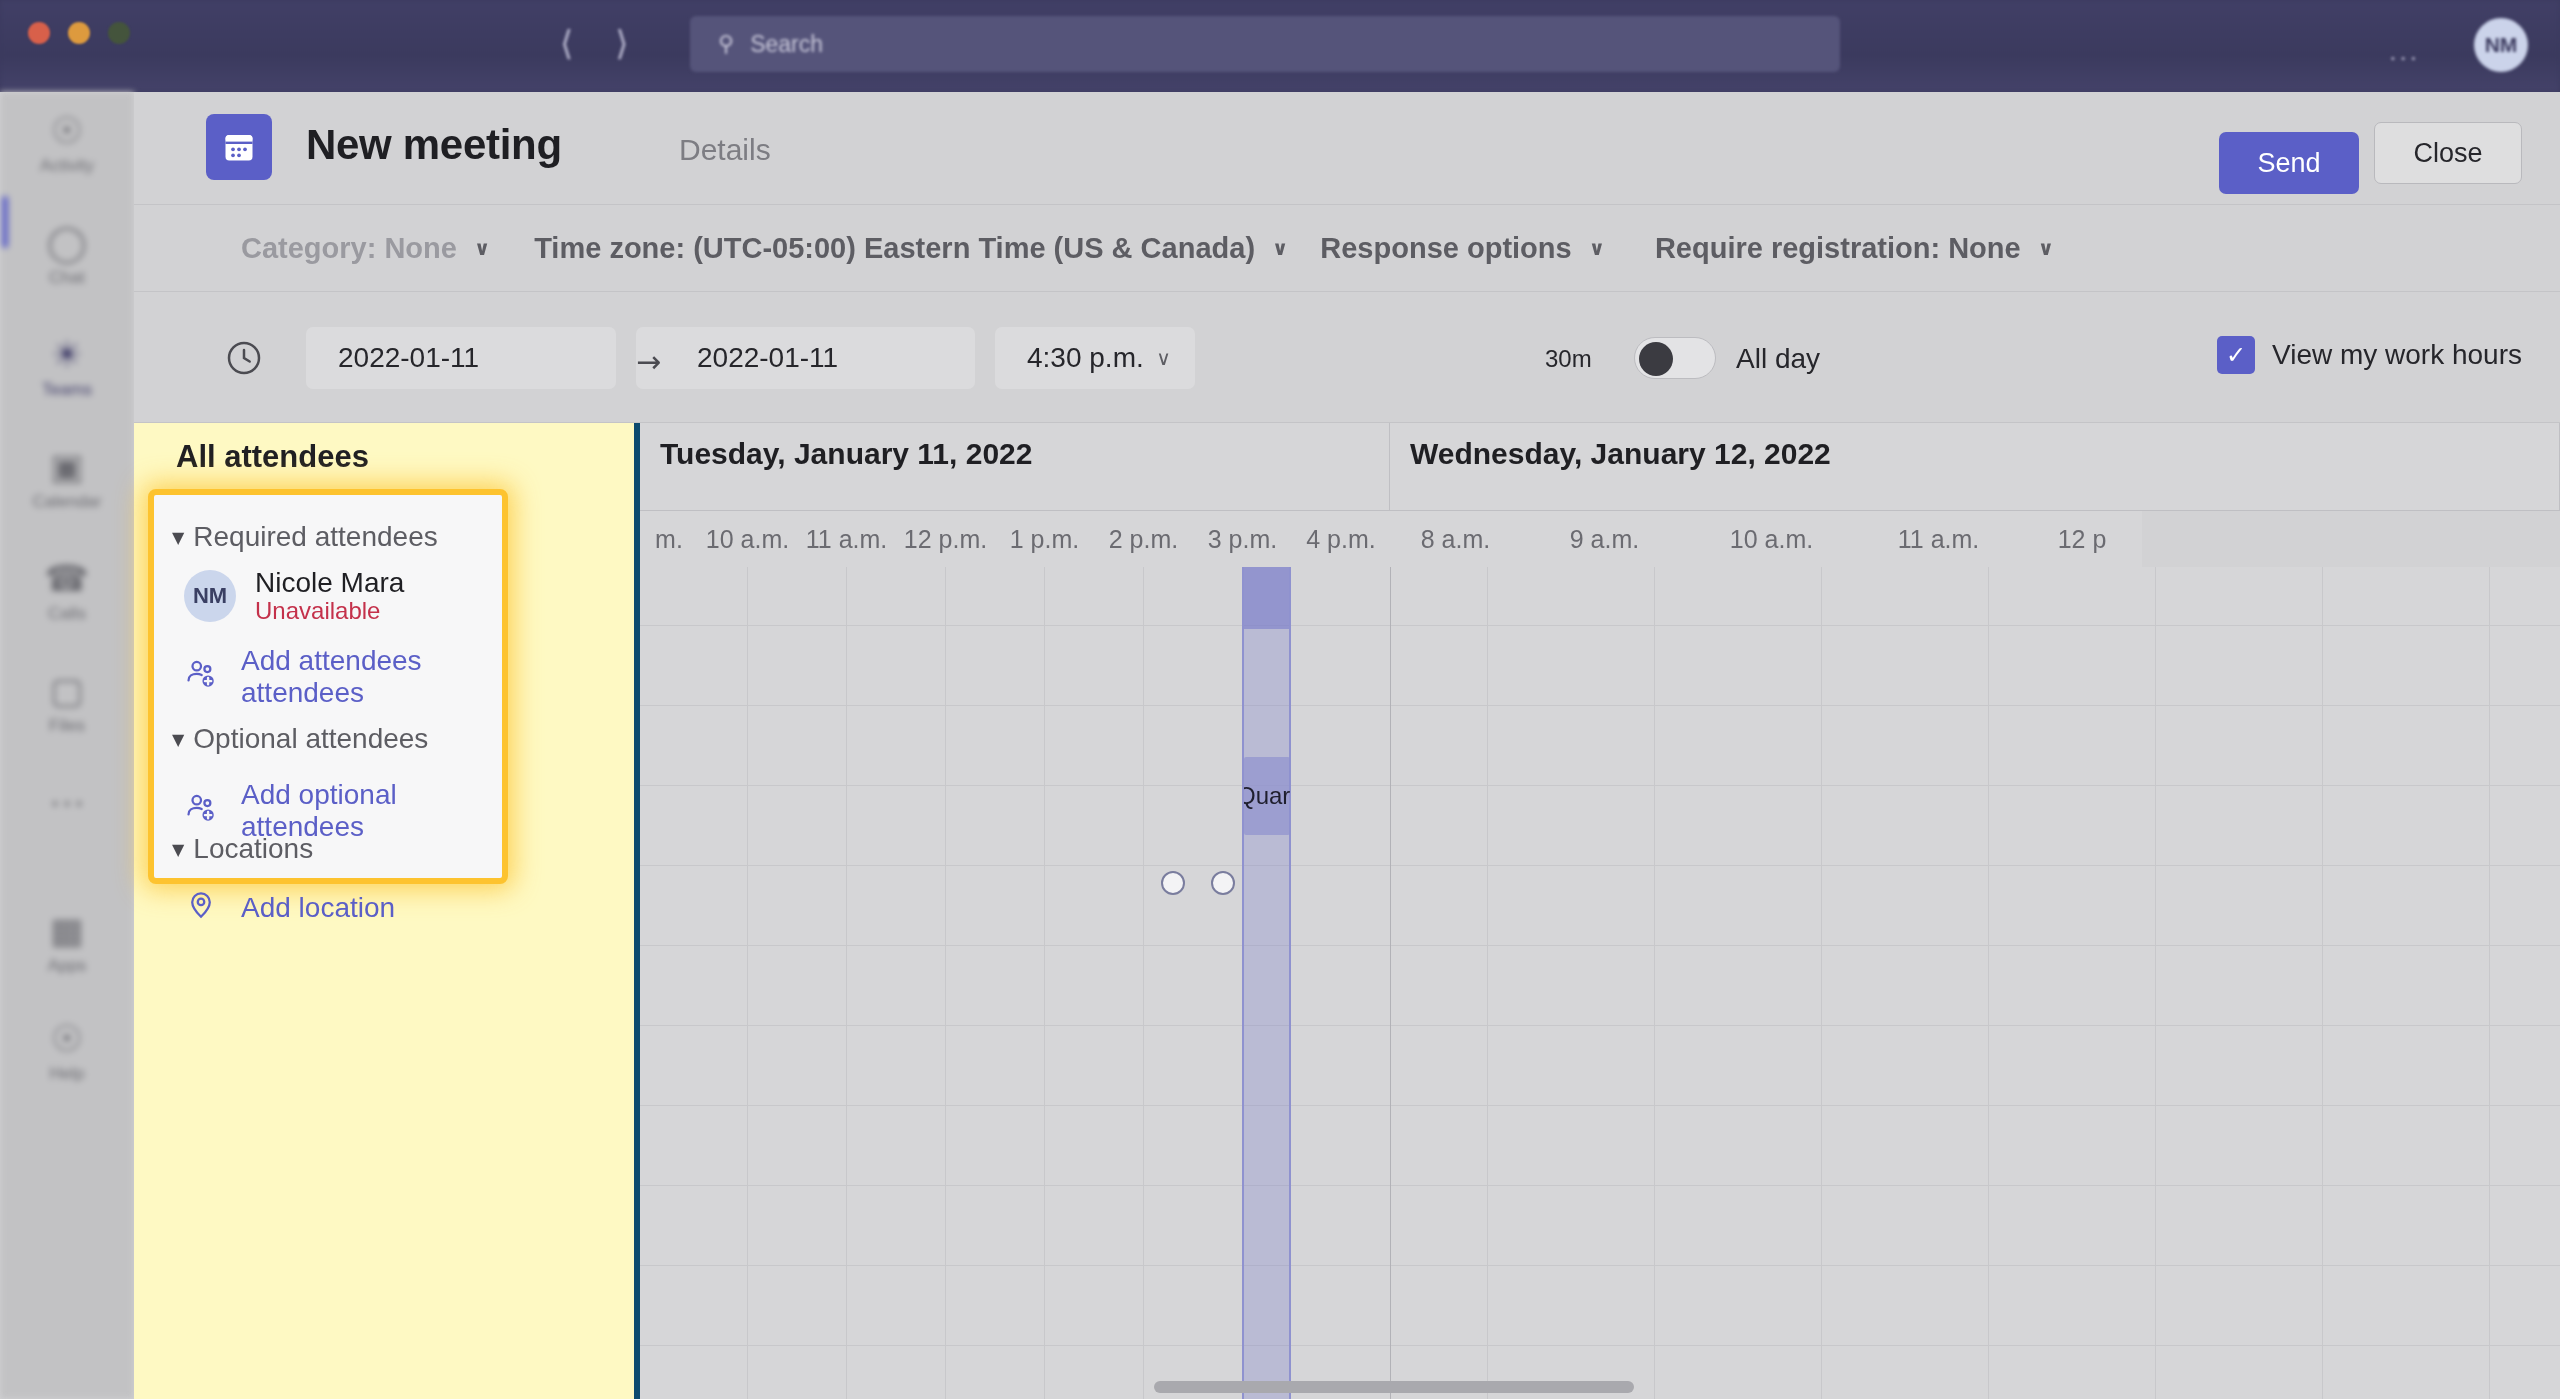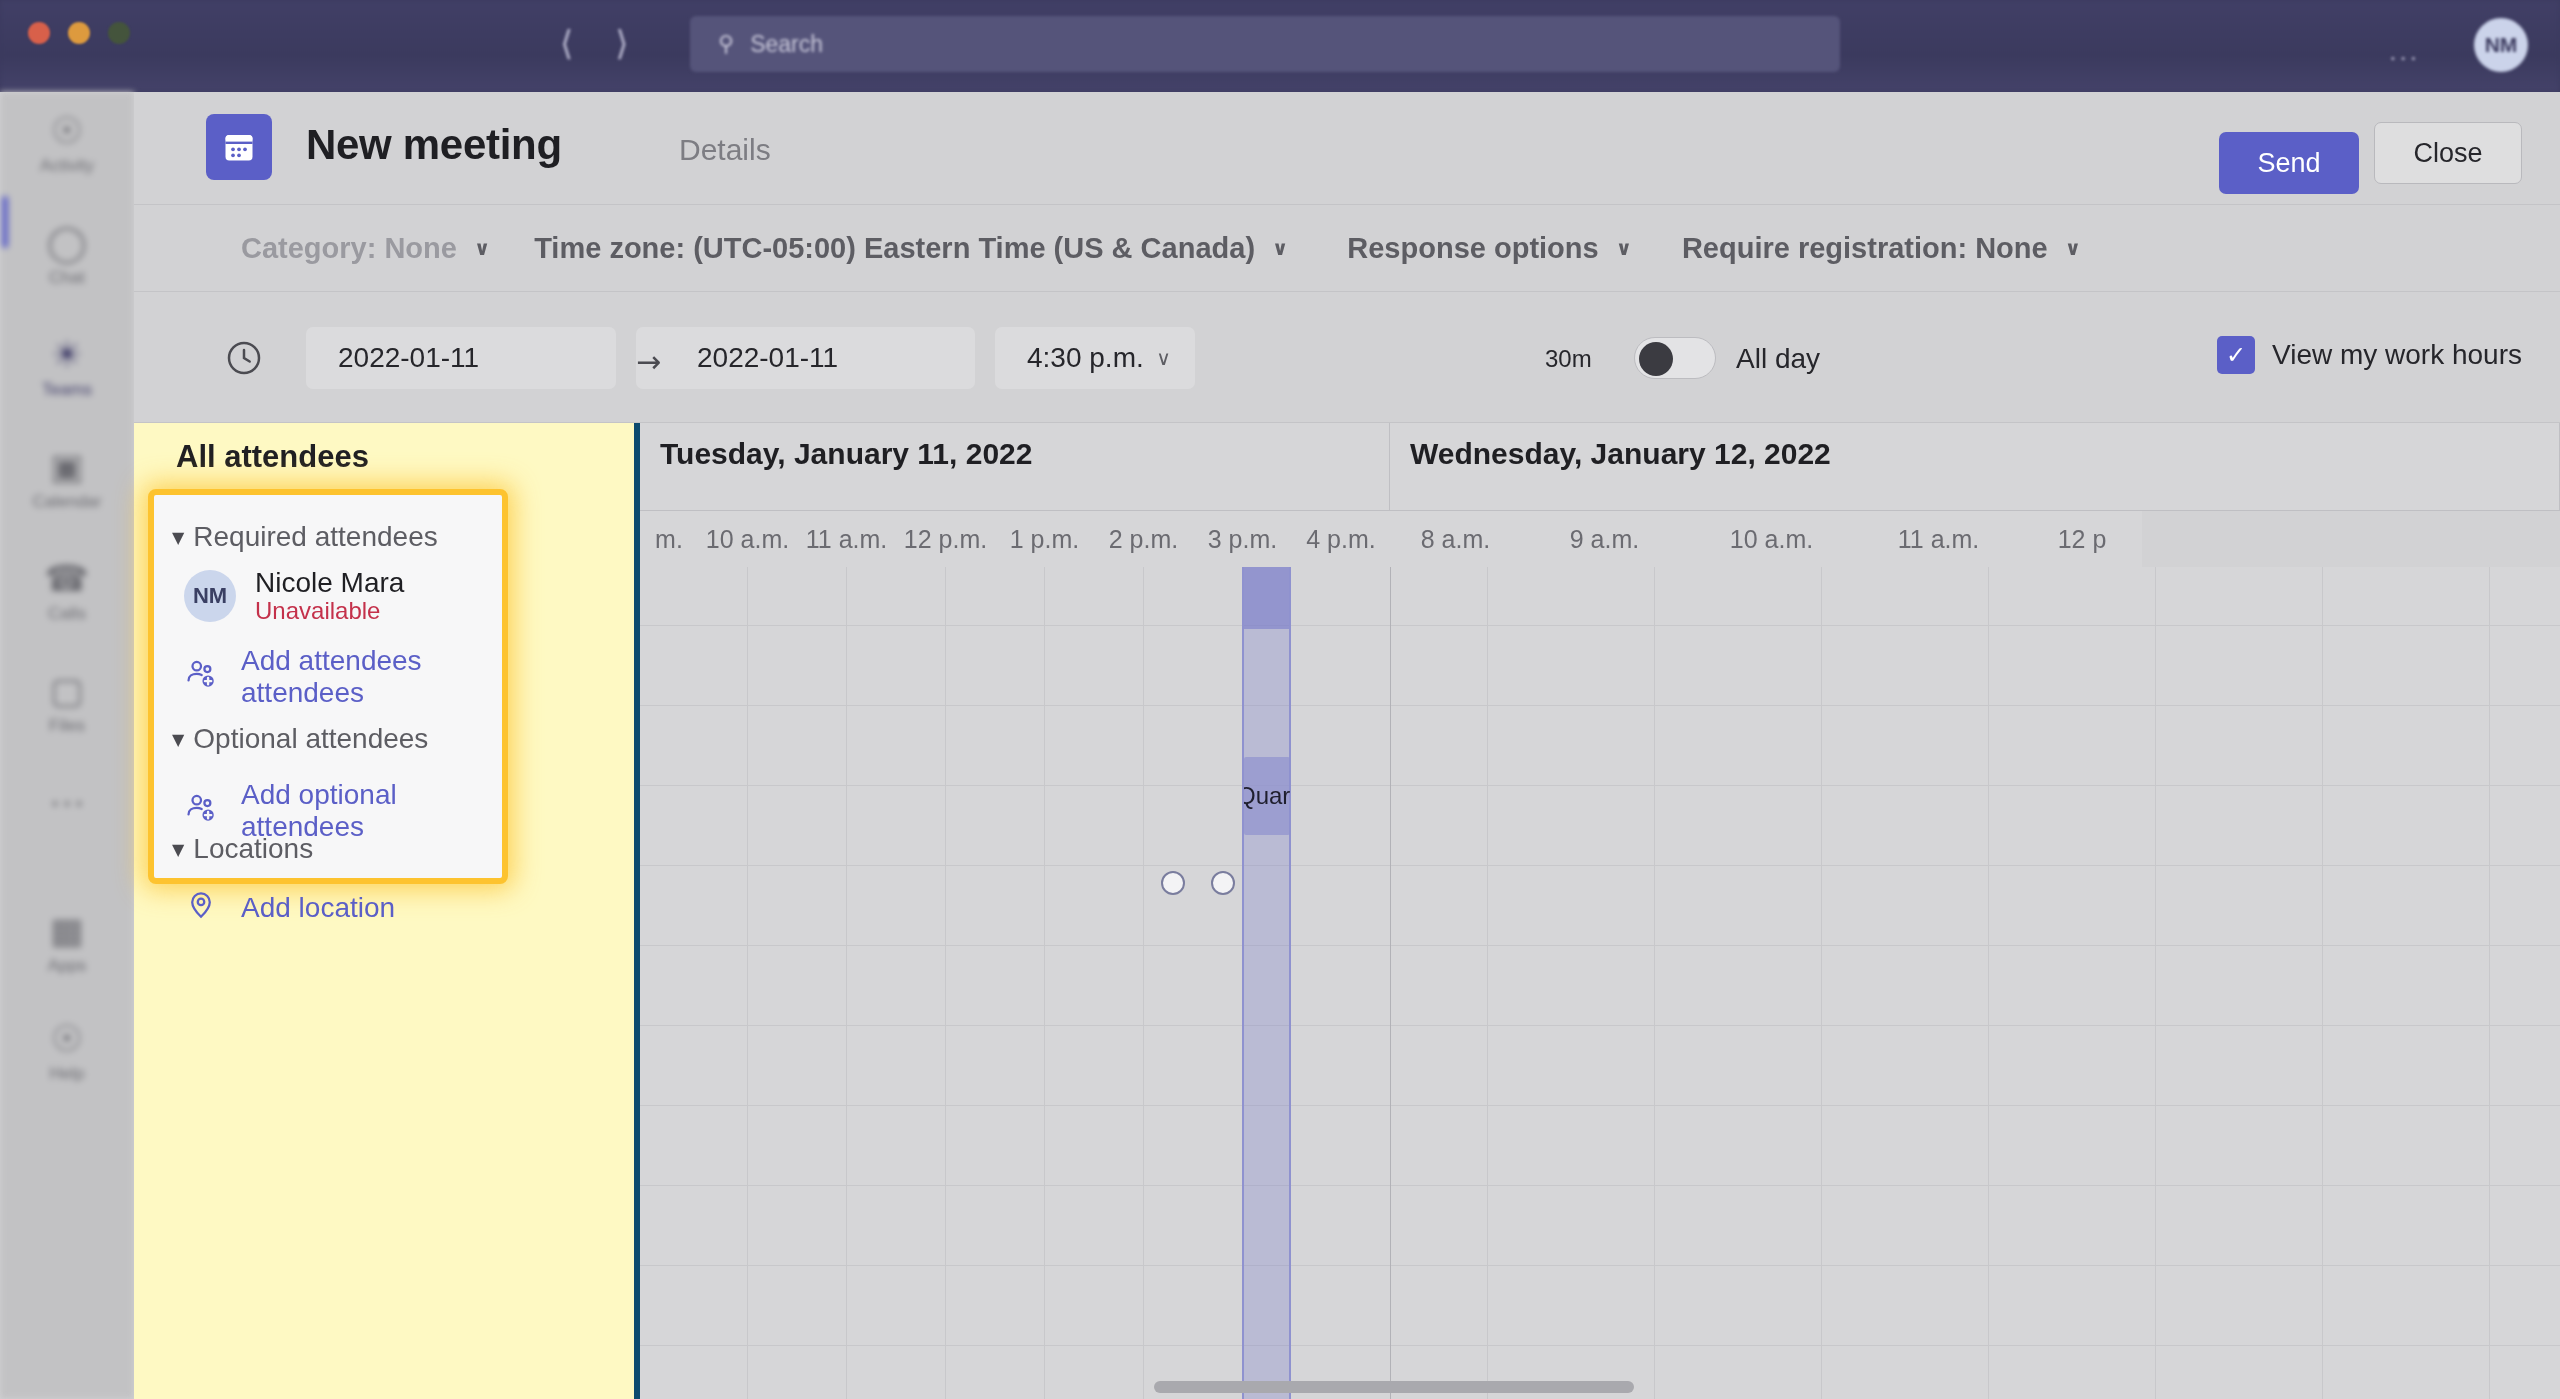--- a/index.html
+++ b/index.html
@@ -149,21 +149,21 @@
     border-bottom: 1px solid #c4c4c7;
     display: flex; align-items: center; font-weight: bold;
   }
   .opt {
     display: flex; align-items: center; gap: 17px;
     font-size: 29px; color: #5d5d63; white-space: nowrap;
   }
   .opt.muted { color: #9a9aa0; }
   .opt:nth-child(1) { margin-left: 107px; }
   .opt:nth-child(2) { margin-left: 44px; }
-  .opt:nth-child(3) { margin-left: 59px; }
+  .opt:nth-child(3) { margin-left: 32px; }
   .opt:nth-child(4) { margin-left: 50px; }
   .chev {
     font-size: 20px; font-family: "DejaVu Sans", sans-serif;
     color: #5d5d63;
   }
 
   
   .daterow {
     position: absolute; top: 200px; left: 0; width: 2426px; height: 130px;
   }

